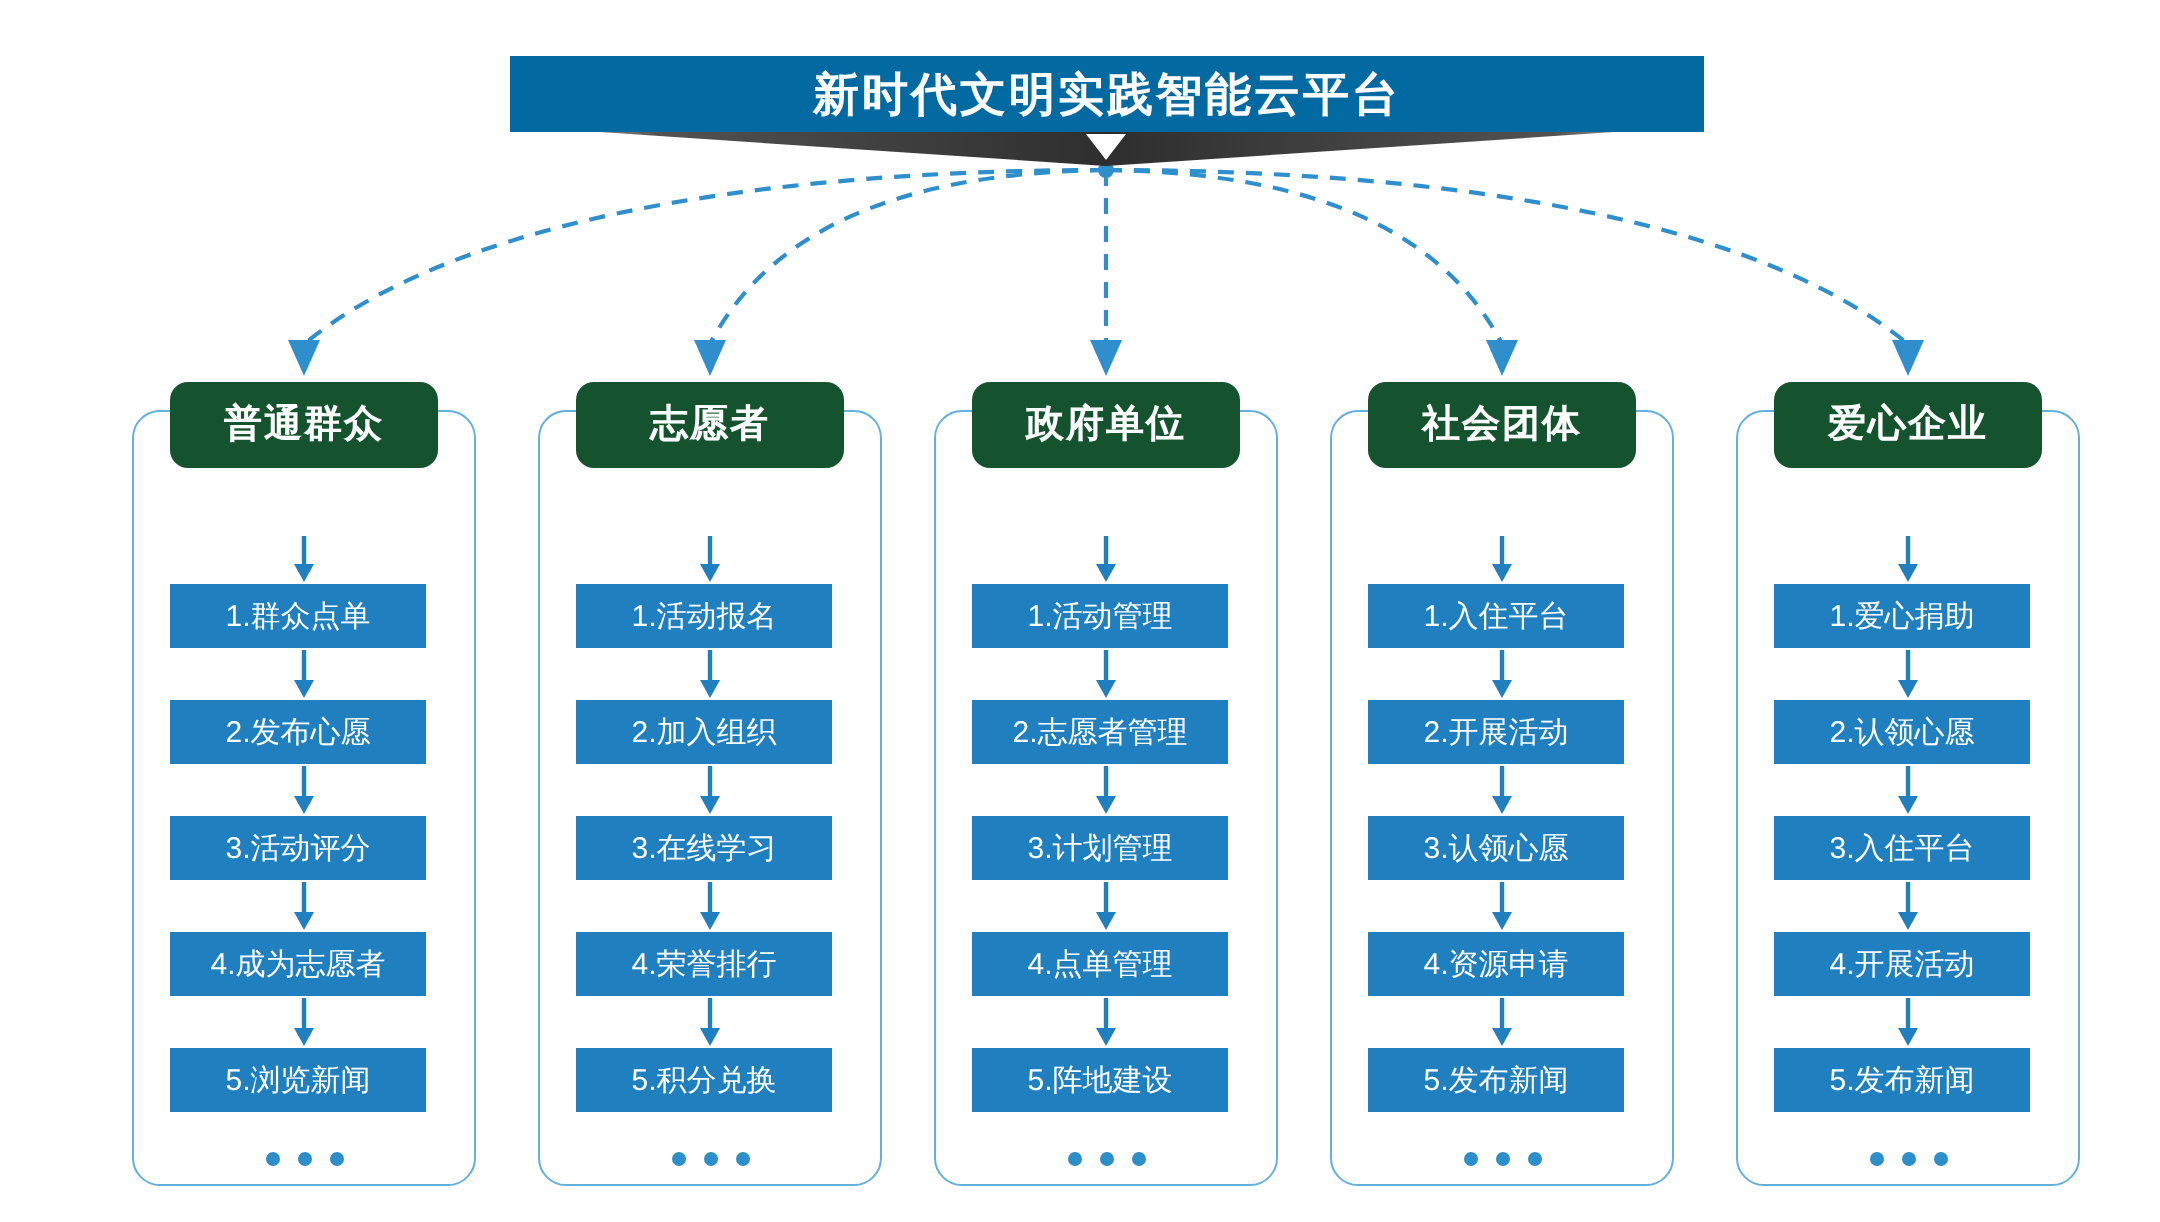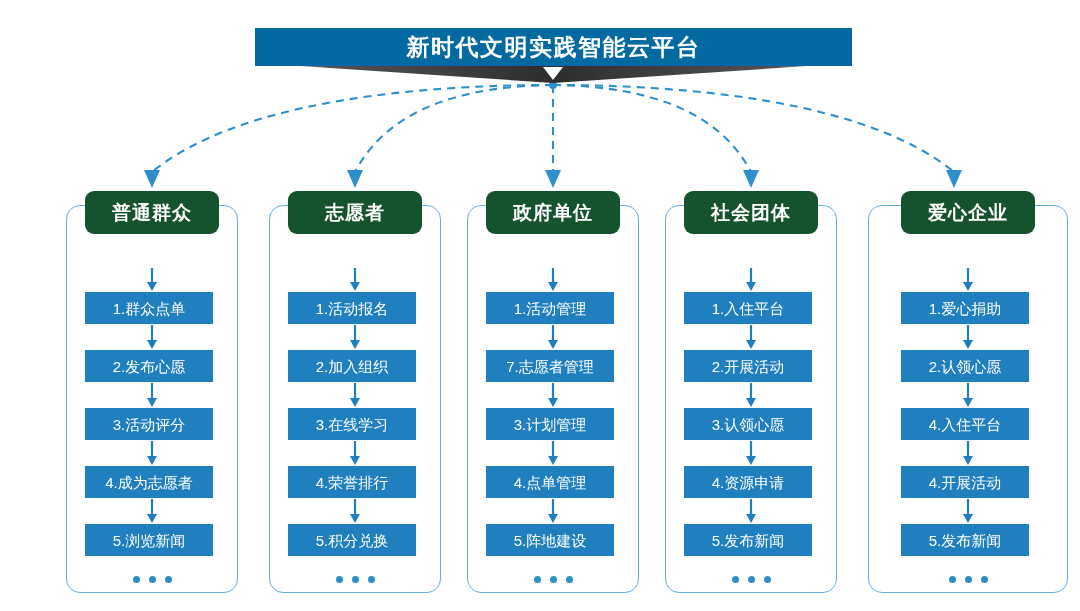--- a/index.html
+++ b/index.html
@@ -323,21 +323,21 @@
       <div class="item-box">
           <span class="item-label">1.活动管理</span>
         </div>
       <div class="arrow-gap">
         <svg width="14" height="26" viewBox="0 0 14 26">
             <path d="M7,1 L7,17" stroke="#2080bf" stroke-width="2.2"></path>
             <path d="M2,16 L12,16 L7,25 Z" fill="#2080bf"></path>
           </svg>
       </div>
       <div class="item-box">
-          <span class="item-label">7.志愿者管理</span>
+          <span class="item-label">2.志愿者管理</span>
         </div>
       <div class="arrow-gap">
         <svg width="14" height="26" viewBox="0 0 14 26">
             <path d="M7,1 L7,17" stroke="#2080bf" stroke-width="2.2"></path>
             <path d="M2,16 L12,16 L7,25 Z" fill="#2080bf"></path>
           </svg>
       </div>
       <div class="item-box">
           <span class="item-label">3.计划管理</span>
         </div>
@@ -419,21 +419,21 @@
           <span class="item-label">5.发布新闻</span>
         </div>
       <div class="dots-row">
         <span class="dot"></span>
         <span class="dot"></span>
         <span class="dot"></span>
       </div>
     </div>
   </div>
 
-  <div class="column" style="left:868px;padding-left:28px;">
+  <div class="column" style="left:868px;">
     <div class="col-frame"></div>
     <div class="col-head">
       <span class="col-head-label">爱心企业</span>
     </div>
     <div class="items">
       <div class="arrow-gap" style="height:24px;">
         <svg width="14" height="24" viewBox="0 0 14 24">
             <path d="M7,0 L7,15" stroke="#2080bf" stroke-width="2.2"></path>
             <path d="M2,14 L12,14 L7,23 Z" fill="#2080bf"></path>
           </svg>
@@ -450,21 +450,21 @@
       <div class="item-box">
           <span class="item-label">2.认领心愿</span>
         </div>
       <div class="arrow-gap">
         <svg width="14" height="26" viewBox="0 0 14 26">
             <path d="M7,1 L7,17" stroke="#2080bf" stroke-width="2.2"></path>
             <path d="M2,16 L12,16 L7,25 Z" fill="#2080bf"></path>
           </svg>
       </div>
       <div class="item-box">
-          <span class="item-label">4.入住平台</span>
+          <span class="item-label">3.入住平台</span>
         </div>
       <div class="arrow-gap">
         <svg width="14" height="26" viewBox="0 0 14 26">
             <path d="M7,1 L7,17" stroke="#2080bf" stroke-width="2.2"></path>
             <path d="M2,16 L12,16 L7,25 Z" fill="#2080bf"></path>
           </svg>
       </div>
       <div class="item-box">
           <span class="item-label">4.开展活动</span>
         </div>

